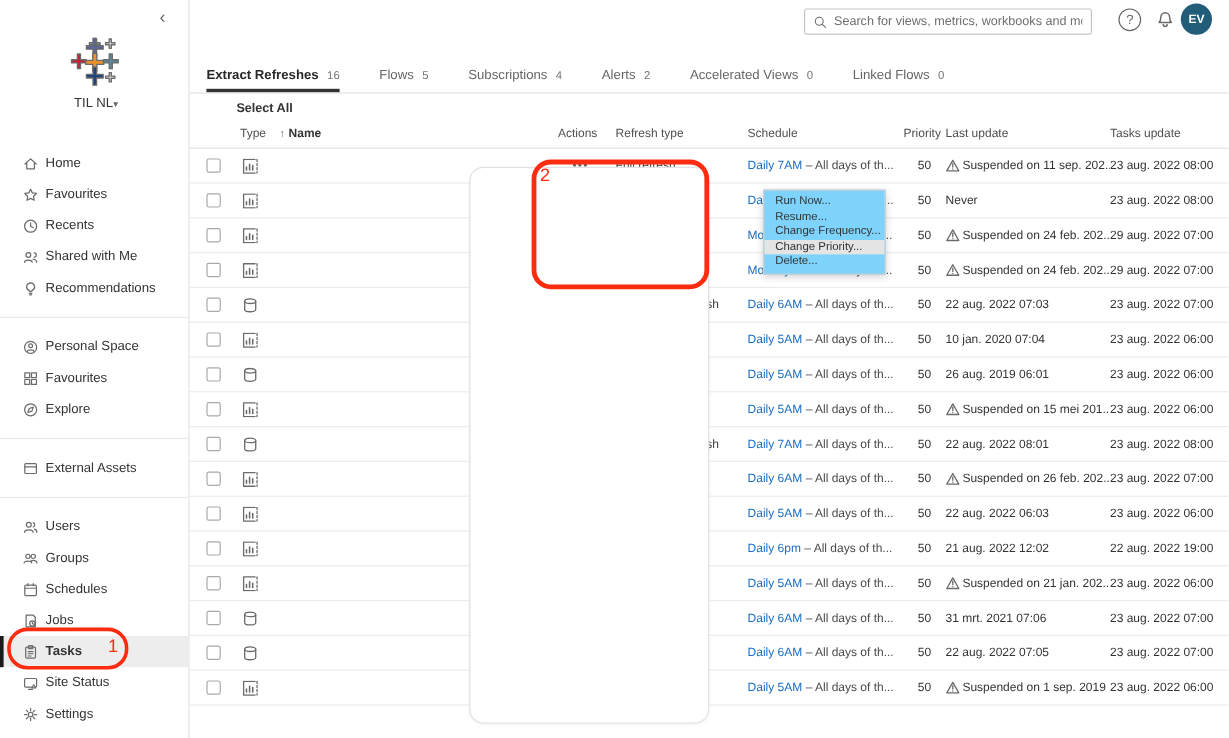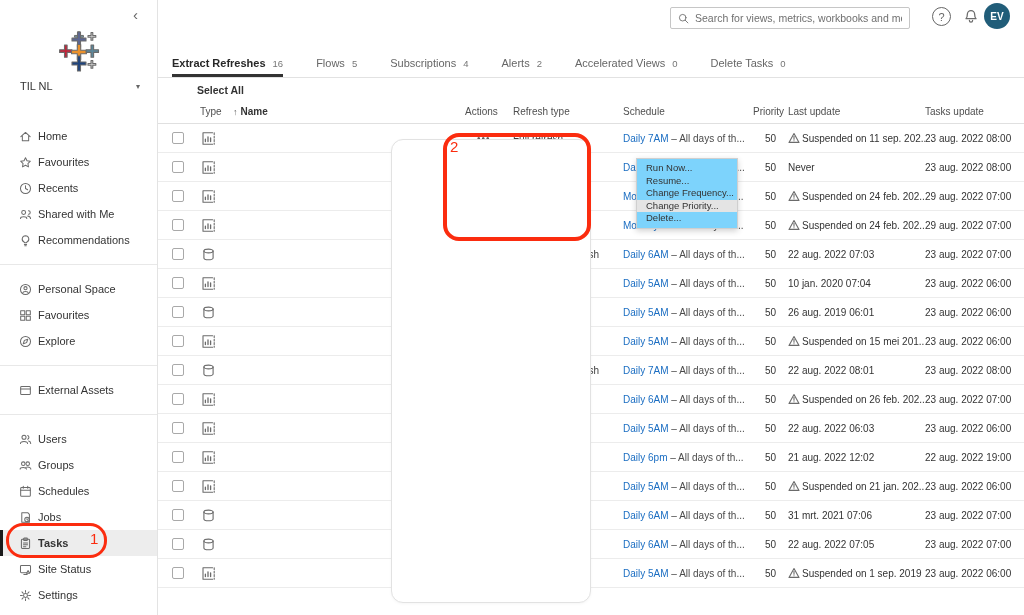--- a/index.html
+++ b/index.html
@@ -6,21 +6,21 @@
   html,body { background:#fff; }
   body { font-family:"Liberation Sans","DejaVu Sans",sans-serif; color:#333; }
   .app { position:relative; width:1024px; height:615px; background:#fff; overflow:hidden; }
 
   svg { fill:none; stroke:#6b6b6b; stroke-width:1.1; stroke-linecap:round; stroke-linejoin:round; }
 
   
   .sidebar { position:absolute; left:0; top:0; width:158px; height:615px; background:#fff; border-right:1px solid #e3e3e3; }
   .collapse-btn { position:absolute; left:133px; top:6px; background:none; border:none; font-size:15px; color:#666; cursor:pointer; font-family:inherit; }
   .logo { position:absolute; left:56px; top:28px; width:46px; height:46px; }
-  .site-row { position:absolute; left:20px; top:80px; width:120px; display:flex; justify-content:space-between; align-items:center; cursor:pointer; }
+  .site-row { position:absolute; left:20px; top:80px; width:120px; display:flex; justify-content:center; align-items:center; cursor:pointer; }
   .site-name { font-size:11px; color:#333; }
   .site-caret { font-size:8px; color:#666; }
   .nav { position:absolute; left:0; top:123px; width:157px; }
   .nav-item { position:relative; height:26px; display:flex; align-items:center; padding-left:19px; cursor:pointer; }
   .nav-item svg { width:13px; height:13px; flex:0 0 13px; }
   .nav-item .lbl { margin-left:6px; font-size:11px; color:#333; white-space:nowrap; }
   .nav-item.selected { background:#ededed; }
   .nav-item.selected .lbl { font-weight:700; }
   .nav-item.selected::before { content:""; position:absolute; left:0; top:0; width:3px; height:26px; background:#1a1a1a; }
   .nav-divider { height:1px; background:#e8e8e8; margin:11px 0; }
@@ -317,21 +317,21 @@
         </div>
         <div class="tab">
           <span>Alerts</span>
           <span class="cnt">2</span>
         </div>
         <div class="tab">
           <span>Accelerated Views</span>
           <span class="cnt">0</span>
         </div>
         <div class="tab">
-          <span>Delete Tasks</span>
+          <span>Linked Flows</span>
           <span class="cnt">0</span>
         </div>
       </div>
     <div class="tabs-line"></div>
     <button class="select-all">Select All</button>
 
     <div class="table">
       <div class="trow thead" id="thead">
           <div class="c-check"></div>
           <div class="h-type">Type</div>

